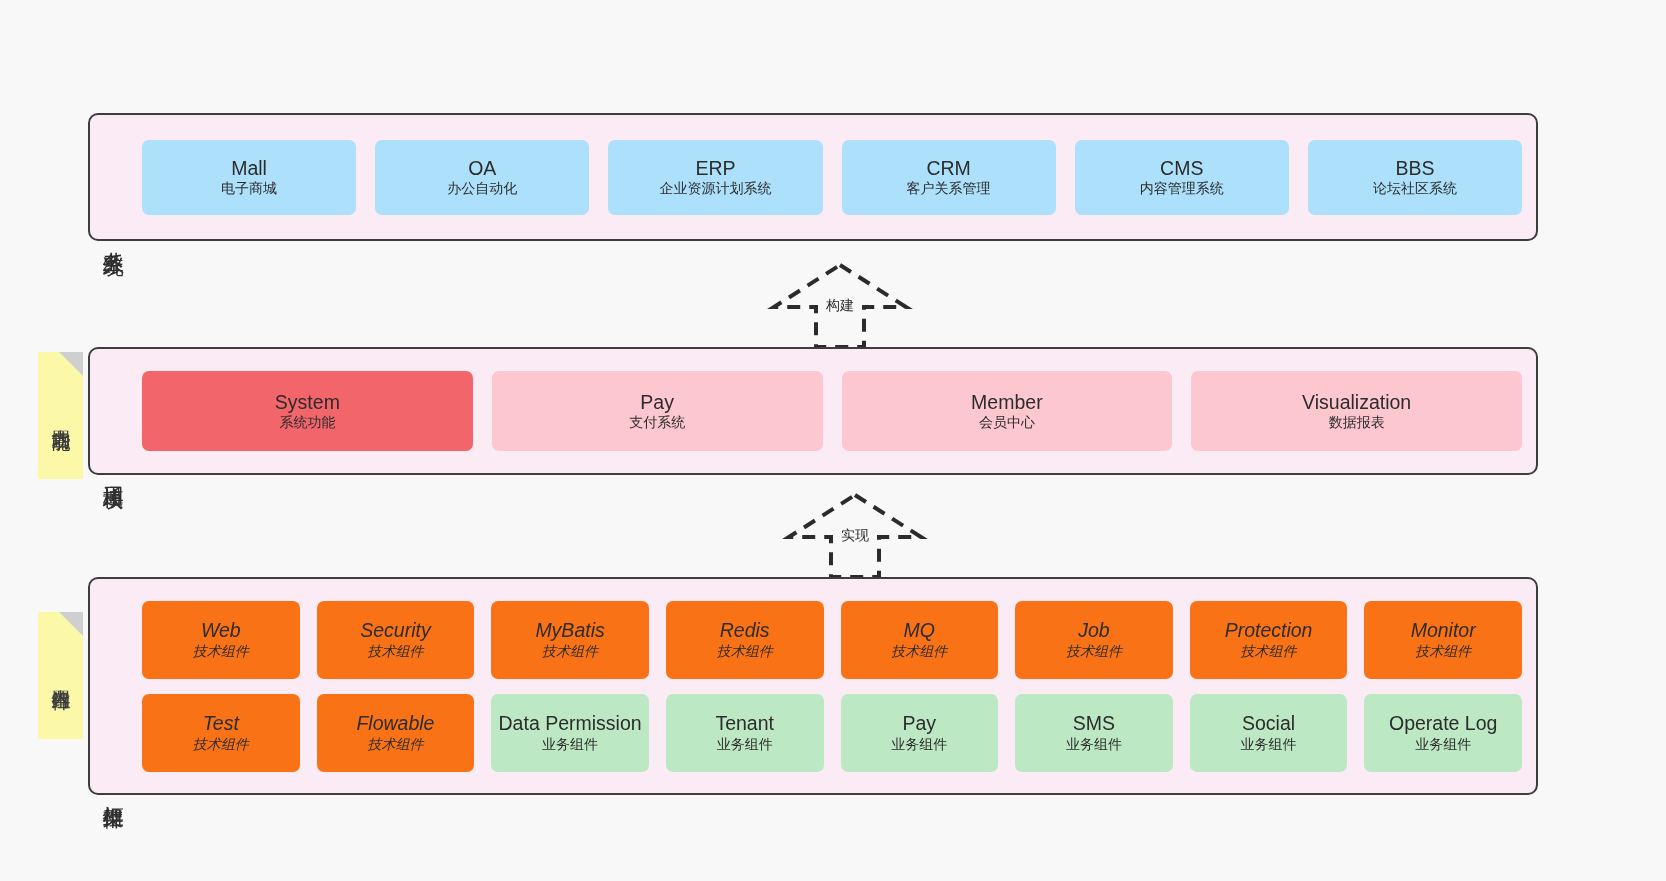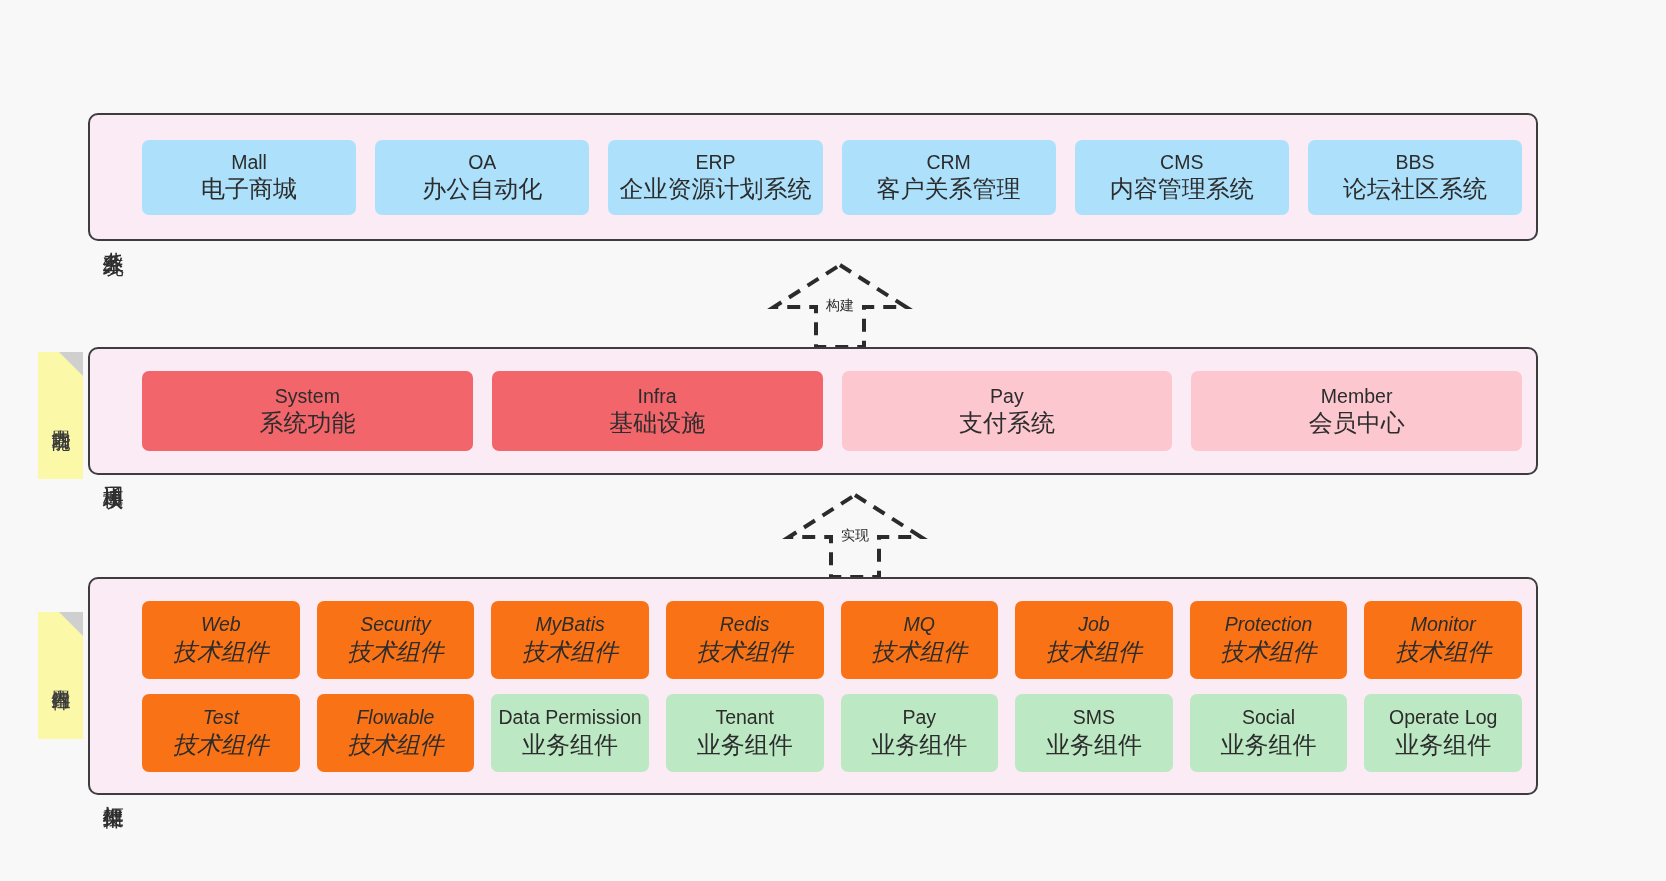--- a/index.html
+++ b/index.html
@@ -66,21 +66,21 @@
     box-sizing: border-box;
     padding: 4px 6px;
     line-height: 1.26;
   }
   .card .en {
     font-size: 19.5px;
     color: #2c2c2c;
     white-space: nowrap;
   }
   .card .cn {
-    font-size: 24px;
+    font-size: 14px;
     color: #2c2c2c;
     white-space: nowrap;
   }
   .card.wrap .en { white-space: normal; }
 
   
   .c-blue        { background: #ade0fb; }
   .c-red-strong  { background: #f2656a; }
   .c-red-light   { background: #fcc7cf; }
   .c-green-strong{ background: #f97316; font-style: italic; }
@@ -233,36 +233,36 @@
 
   <div class="band" id="band-modules">
     <div class="band-title">通用模块</div>
     <div class="band-body">
 
       <div class="card c-red-strong">
         <span class="en">System</span>
         <span class="cn">系统功能</span>
       </div>
 
-      <div class="card c-red-strong">
-        <span class="en">Infra</span>
-        <span class="cn">基础设施</span>
-      </div>
 
 
       <div class="card c-red-light">
         <span class="en">Pay</span>
         <span class="cn">支付系统</span>
       </div>
 
       <div class="card c-red-light">
         <span class="en">Member</span>
         <span class="cn">会员中心</span>
       </div>
 
+      <div class="card c-red-light">
+        <span class="en">Visualization</span>
+        <span class="cn">数据报表</span>
+      </div>
 
     </div>
   </div>
 
   <div class="relation" id="relation-impl">
     <svg width="160" height="92" viewBox="0 0 160 92">
       <path d="M 80 6 L 146 48 L 104 48 L 104 88 L 56 88 L 56 48 L 14 48 Z" fill="none" stroke="#2b2b2b" stroke-width="4" stroke-dasharray="13 9" stroke-linejoin="miter"></path>
     </svg>
     <div class="rel-label">实现</div>
   </div>

